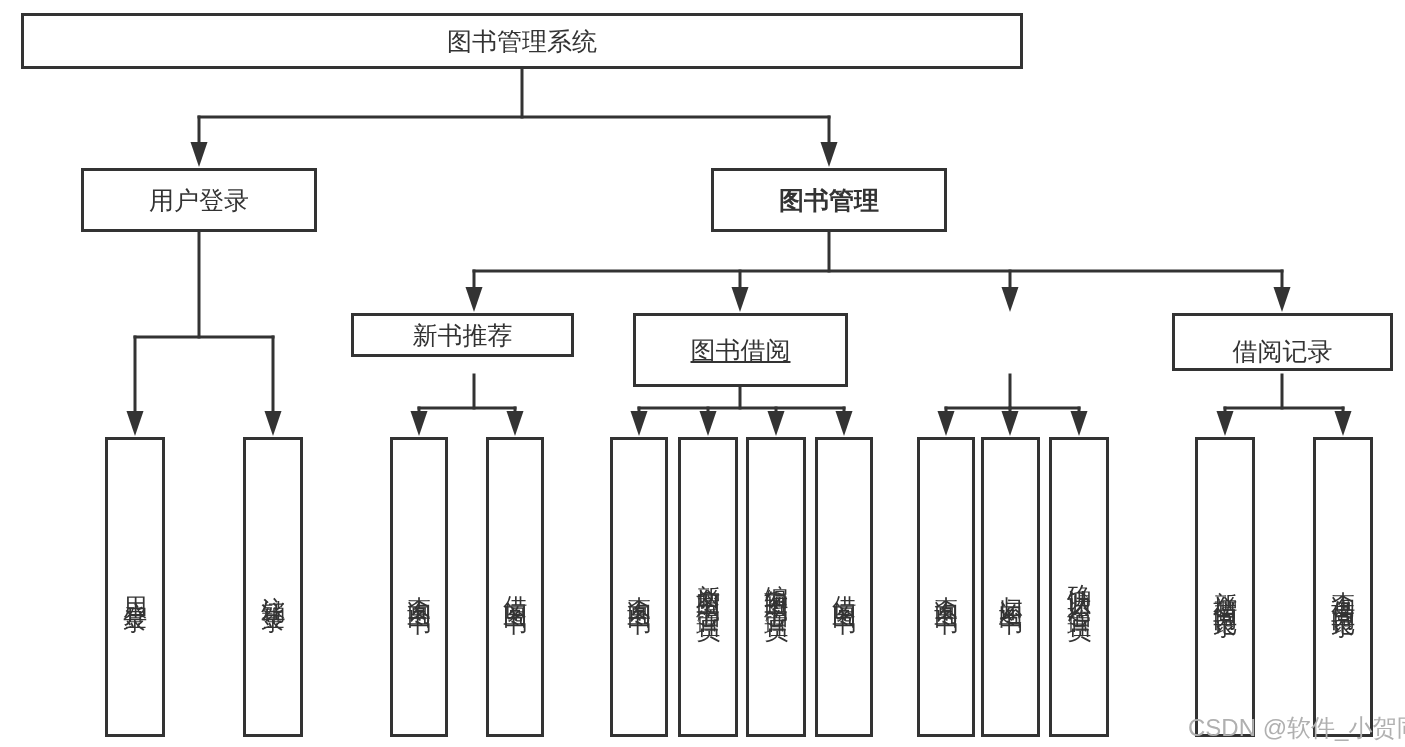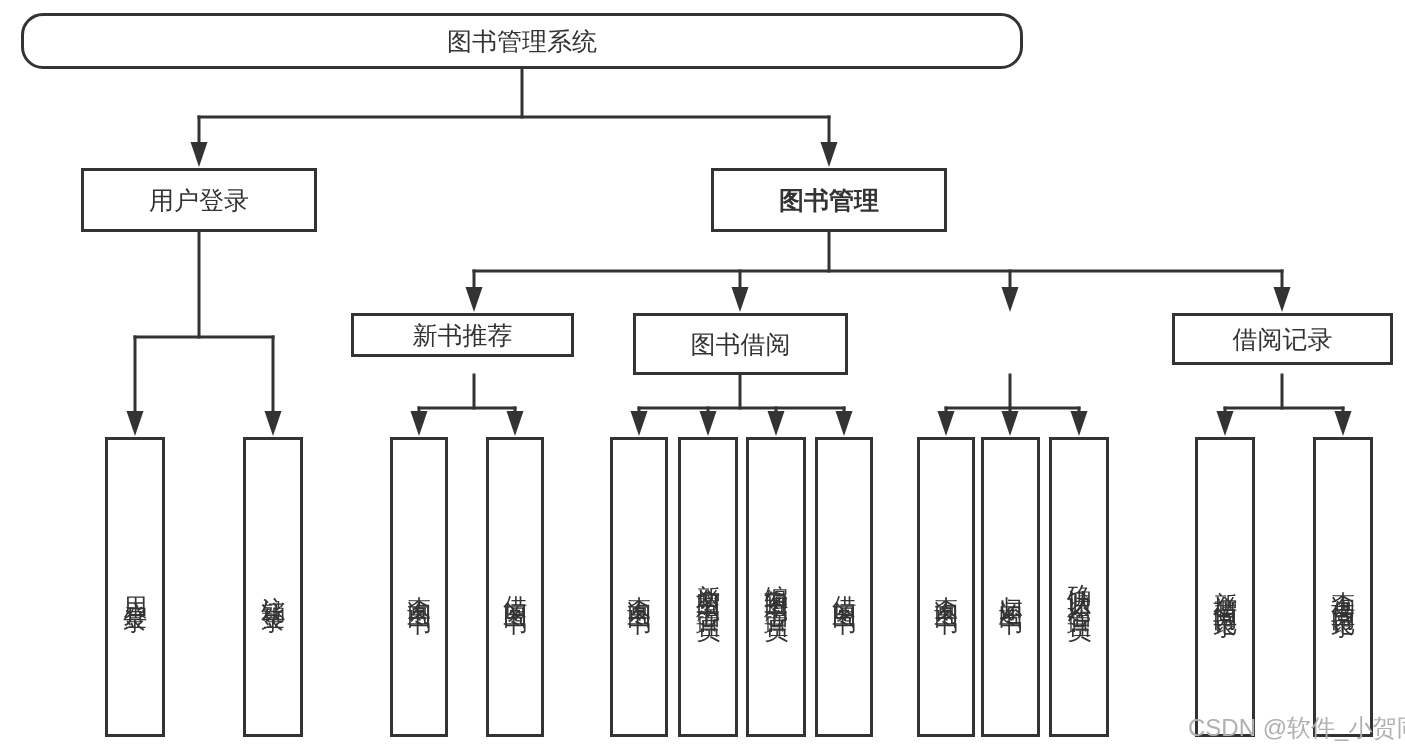--- a/index.html
+++ b/index.html
@@ -47,27 +47,27 @@
   .vlabel {
     writing-mode: vertical-rl;
     text-orientation: mixed;
     font-size: 24px;
     letter-spacing: 5px;
     line-height: 1.1;
     color: #333333;
     white-space: nowrap;
   }
   
-  #n-root          { left: 21px;   top: 13px;  width: 1002px; height: 56px; border-radius: 22px; }
+  #n-root          { left: 21px;   top: 13px;  width: 1002px; height: 56px; }
   #n-user-login    { left: 81px;   top: 168px; width: 236px;  height: 64px; }
   #n-book-mgmt     { left: 711px;  top: 168px; width: 236px;  height: 64px; font-weight: bold; }
   #n-new-book-rec  { left: 351px;  top: 313px; width: 223px;  height: 44px; }
-  #n-book-borrow   { left: 633px;  top: 313px; width: 215px;  height: 62px; }
+  #n-book-borrow   { left: 633px;  top: 313px; width: 215px;  height: 74px; text-decoration: underline; }
   #n-current-borrow{ left: 903px;  top: 313px; width: 215px;  height: 62px; }
-  #n-borrow-record { left: 1172px; top: 313px; width: 221px;  height: 52px; }
+  #n-borrow-record { left: 1172px; top: 313px; width: 221px;  height: 58px; align-items: flex-end; }
   
   #l-a1 { left: 105px;  width: 60px; }
   #l-a2 { left: 243px;  width: 60px; }
   #l-b1 { left: 390px;  width: 58px; }
   #l-b2 { left: 486px;  width: 58px; }
   #l-c1 { left: 610px;  width: 58px; }
   #l-c2 { left: 678px;  width: 60px; }
   #l-c3 { left: 746px;  width: 60px; }
   #l-c4 { left: 815px;  width: 58px; }
   #l-d1 { left: 917px;  width: 58px; }

